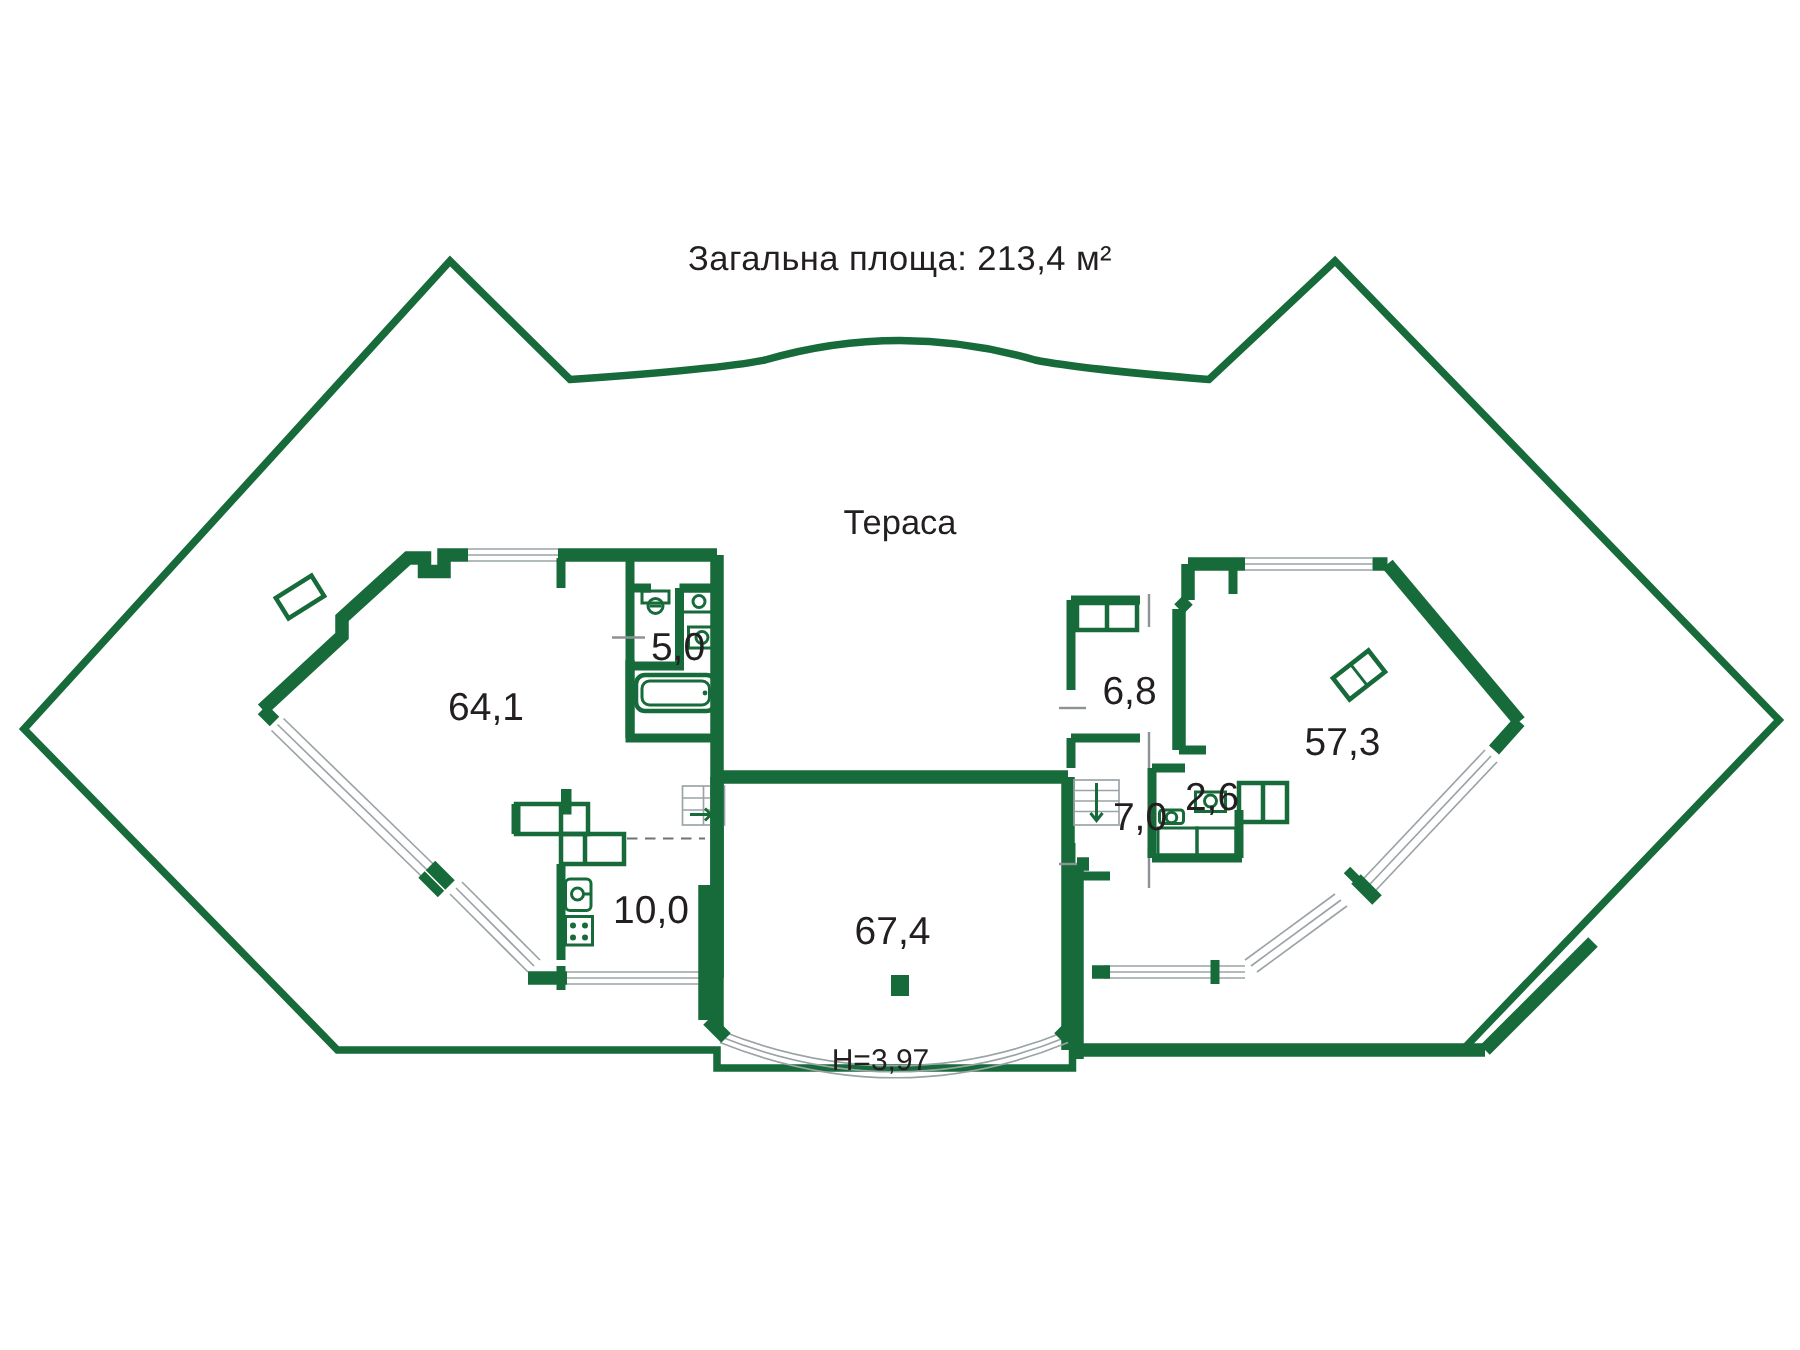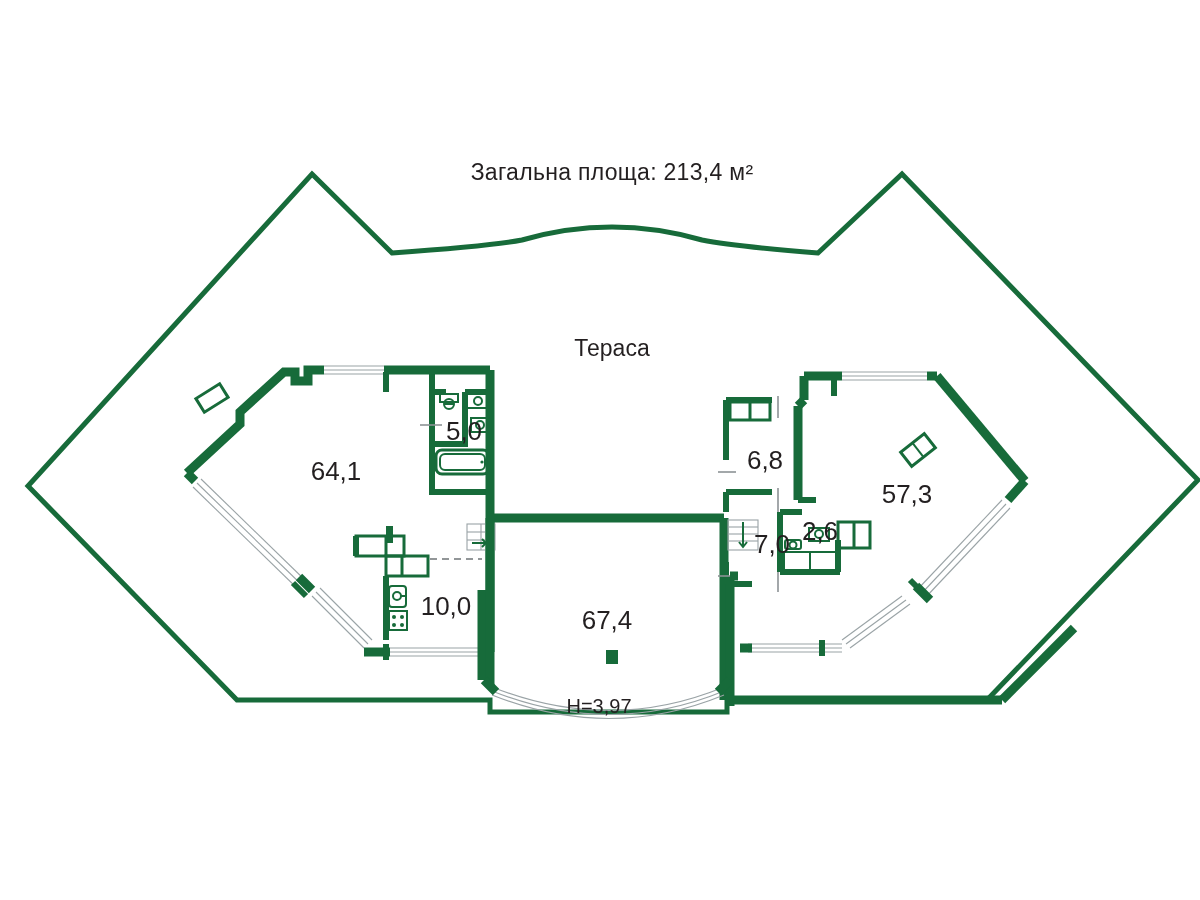--- a/index.html
+++ b/index.html
@@ -10,21 +10,21 @@
   }
   body {
     width: 1200px;
     height: 900px;
     font-family: "Liberation Sans", sans-serif;
     position: relative;
     overflow: hidden;
   }
   #plan-root {
     position: absolute;
-    left: 12px;
+    left: 0;
     top: 0;
     width: 1104px;
     height: 900px;
   }
   svg#floorplan {
     display: block;
     width: 1200px;
     height: 900px;
   }
   .ttl {

